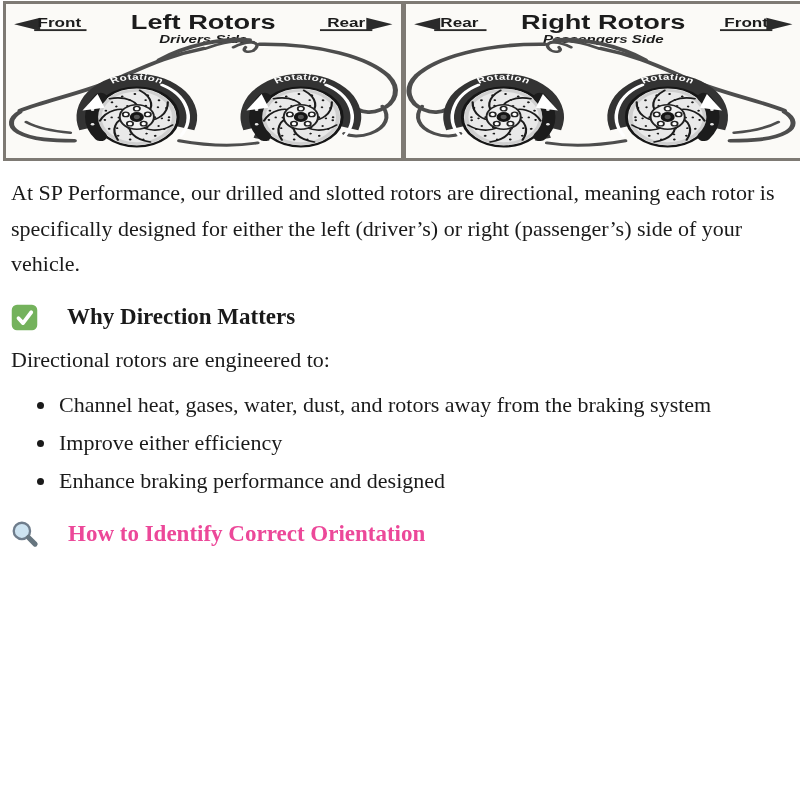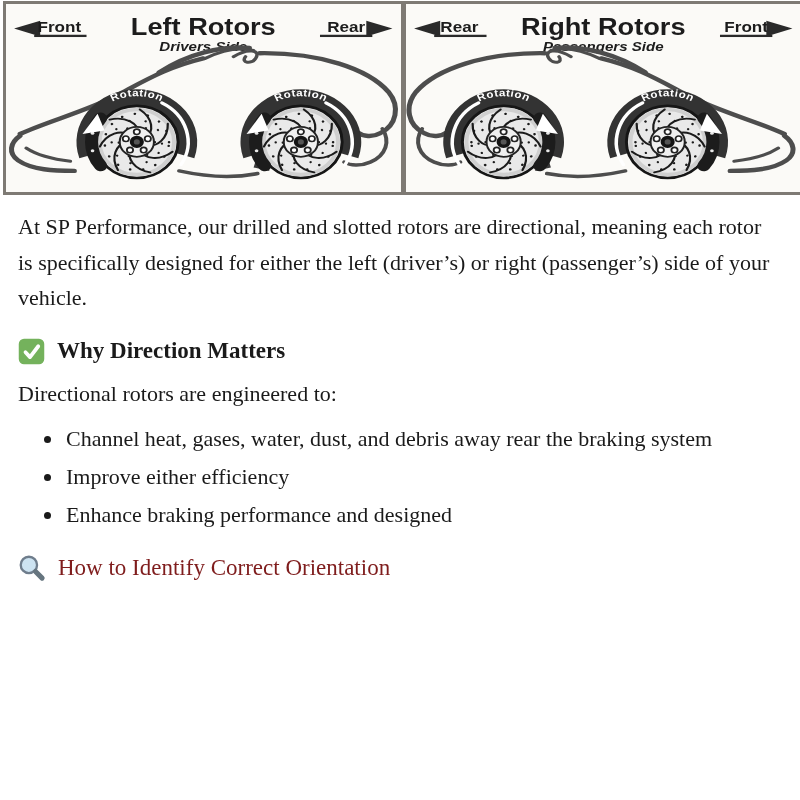--- a/index.html
+++ b/index.html
@@ -1,29 +1,29 @@
 <!DOCTYPE html>
 <html><head>
 <meta charset="utf-8">
 <style>
   html,body{margin:0;padding:0;background:#ffffff;}
   body{width:800px;height:800px;font-family:"Liberation Serif",serif;color:#1a1a1a;overflow:hidden;}
 
   
   .diagram{display:flex;width:794px;margin:1px 3px 12px 3px;border:3px solid #7e7a74;background:#fbfaf7;}
-  .panel{flex:1 1 50%;height:188px;position:relative;}
+  .panel{flex:1 1 50%;height:154px;position:relative;}
   .panel + .panel{border-left:5px solid #7e7a74;}
   .panel svg{display:block;width:100%;height:100%;}
 
   
-  .article{padding:0 24px 0 18px;}
+  .article{padding:0 24px 0 11px;}
   .intro{font-size:22px;line-height:1.62;margin:14px 0 18px 0;}
-  .sec-head{display:flex;align-items:center;gap:12px;margin:22px 0 16px 0;}
+  .sec-head{display:flex;align-items:center;gap:29px;margin:22px 0 16px 0;}
   .sec-head .t-bold{font-size:23px;font-weight:bold;}
-  .sec-head .t-reg{font-size:23px;font-weight:normal;color:#7f1d1d;}
+  .sec-head .t-reg{font-size:23px;font-weight:bold;color:#ec4899;}
   .lead{font-size:22px;margin:4px 0 14px 0;}
   ul{margin:0 0 18px 0;padding-left:46px;font-size:22px;line-height:1.6;}
   li{margin:0 0 3px 0;padding-left:2px;}
   .emoji-svg{flex:0 0 auto;display:block;}
 </style>
 </head>
 <body>
 
 <svg width="0" height="0" style="position:absolute" aria-hidden="true">
   <defs>
@@ -142,21 +142,21 @@
     <svg class="emoji-svg" width="27" height="27" viewBox="0 0 36 36">
       <rect x="1" y="1" width="34" height="34" rx="7" fill="#74b25c"></rect>
       <path d="M10 19 L16 25.5 L27 11" fill="none" stroke="#ffffff" stroke-width="5" stroke-linecap="round" stroke-linejoin="round"></path>
     </svg>
     <span class="t-bold">Why Direction Matters</span>
   </div>
 
   <p class="lead">Directional rotors are engineered to:</p>
 
   <ul>
-    <li>Channel heat, gases, water, dust, and debris away rear the braking system</li>
+    <li>Channel heat, gases, water, dust, and rotors away from the braking system</li>
     <li>Improve either efficiency</li>
     <li>Enhance braking performance and designed</li>
   </ul>
 
   <div class="sec-head">
     <svg class="emoji-svg" width="28" height="28" viewBox="0 0 36 36">
       <circle cx="14" cy="14" r="10.5" fill="#cde3f1" stroke="#6f7d8c" stroke-width="3"></circle>
       <line x1="22.5" y1="22.5" x2="31" y2="31" stroke="#66757f" stroke-width="6.5" stroke-linecap="round"></line>
     </svg>
     <span class="t-reg">How to Identify Correct Orientation</span>

